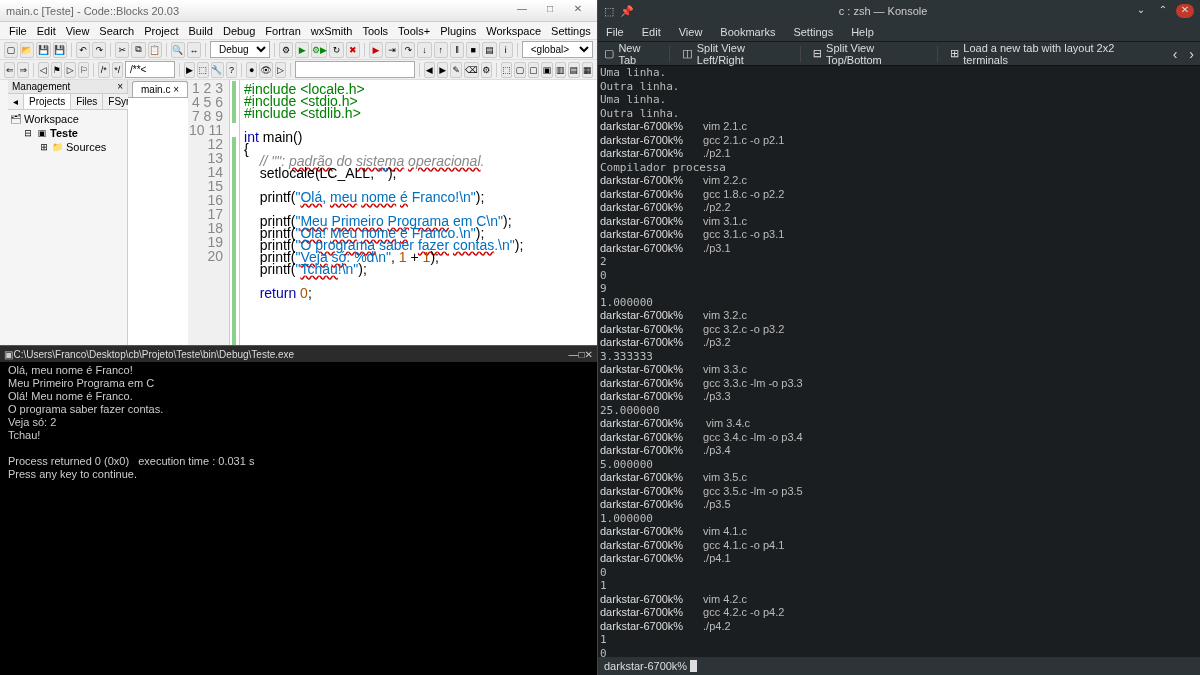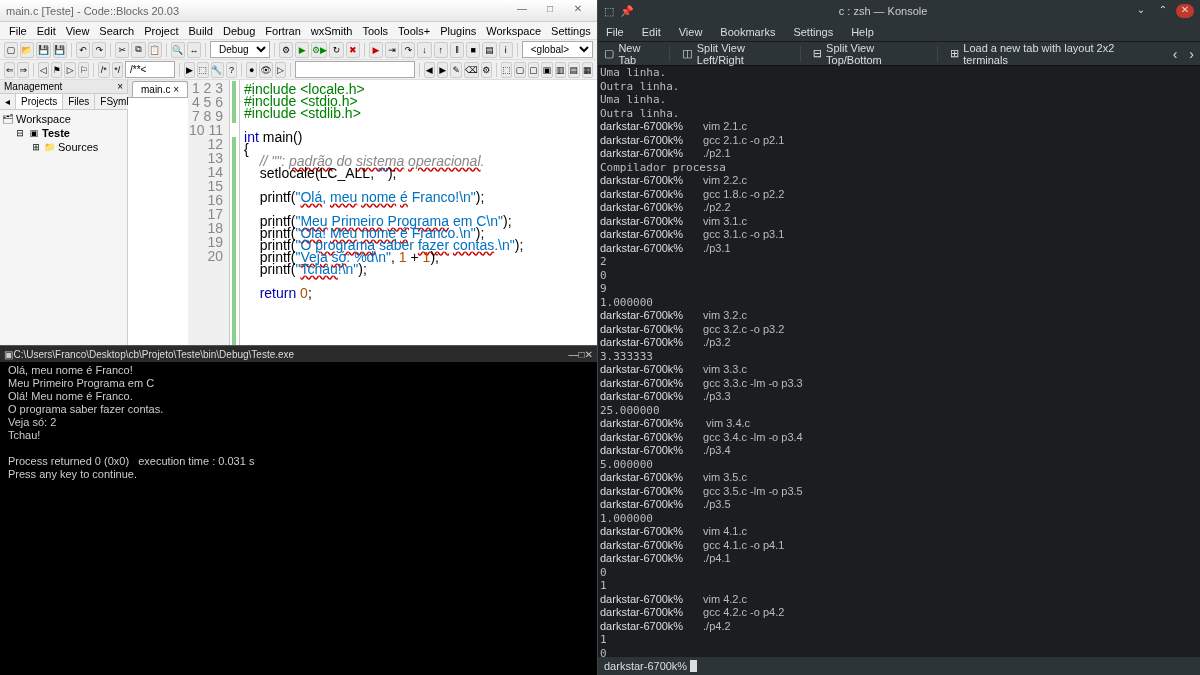--- a/index.html
+++ b/index.html
@@ -10,21 +10,21 @@
 .cb-title { height: 22px; background: linear-gradient(#fff,#e8e8e8); display: flex; align-items: center; padding: 2px 6px; font-size: 11px; color: #666; border-bottom: 1px solid #ccc; }
 .cb-title .t { flex: 1; }
 .cb-title .winbtn { width: 26px; height: 16px; text-align: center; font-size: 10px; margin-left: 2px; cursor: pointer; }
 .cb-menu { height: 18px; background: #f5f5f5; display: flex; align-items: center; padding: 0 4px; font-size: 11px; border-bottom: 1px solid #ddd; }
 .cb-menu span { padding: 0 5px; cursor: pointer; }
 .cb-tb { height: 20px; background: #f0f0f0; display: flex; align-items: center; padding: 0 4px; border-bottom: 1px solid #ddd; gap: 2px; }
 .tbi { width: 16px; height: 16px; background: #eaeaea; border: 1px solid #ccc; border-radius: 2px; font-size: 9px; display: flex; align-items: center; justify-content: center; cursor: pointer; }
 .tbsep { width: 1px; height: 14px; background: #ccc; margin: 0 2px; }
 .tbdd { height: 17px; padding: 0 4px; font-size: 10px; border: 1px solid #aaa; background: #fff; }
 .cb-body { flex: 1; display: flex; min-height: 0; }
-.cb-side { width: 128px; background: #f5f5f5; border-right: 1px solid #ccc; display: flex; flex-direction: column; }
+.cb-side { width: 128px; background: #f5f5f5; border-right: 1px solid #ccc; display: flex; flex-direction: column; padding-left: 8px; }
 .cb-side-title { font-size: 10px; padding: 1px 4px; background: #e8e8e8; border-bottom: 1px solid #ccc; display: flex; justify-content: space-between; }
 .cb-side-tabs { display: flex; font-size: 10px; border-bottom: 1px solid #ccc; }
 .cb-side-tabs span { padding: 2px 5px; background: #f0f0f0; border-right: 1px solid #ccc; cursor: pointer; }
 .cb-side-tabs span.act { background: #fff; }
 .cb-tree { font-size: 11px; padding: 2px; }
 .cb-tree .node { padding: 1px 0 1px 0; display: flex; align-items: center; gap: 2px; }
 .cb-tree .ic { width: 12px; height: 12px; font-size: 9px; display: inline-flex; align-items: center; justify-content: center; }
 .cb-editor { flex: 1; display: flex; flex-direction: row; background: #fff; }
 .cb-tabs { height: 18px; display: flex; align-items: end; background: #e8e8e8; border-bottom: 1px solid #aaa; padding-left: 4px; }
 .cb-tab { font-size: 10px; padding: 2px 8px; background: #fff; border: 1px solid #aaa; border-bottom: none; border-radius: 3px 3px 0 0; }

